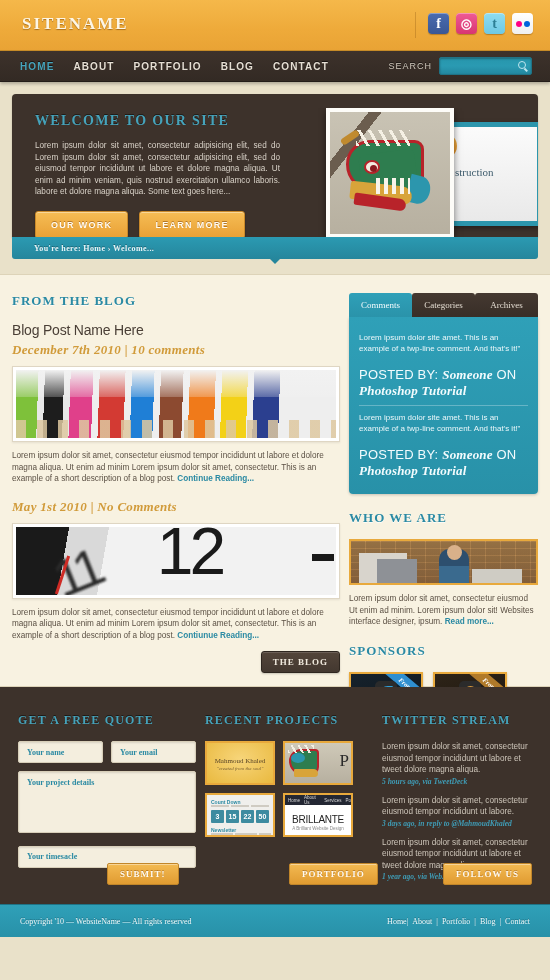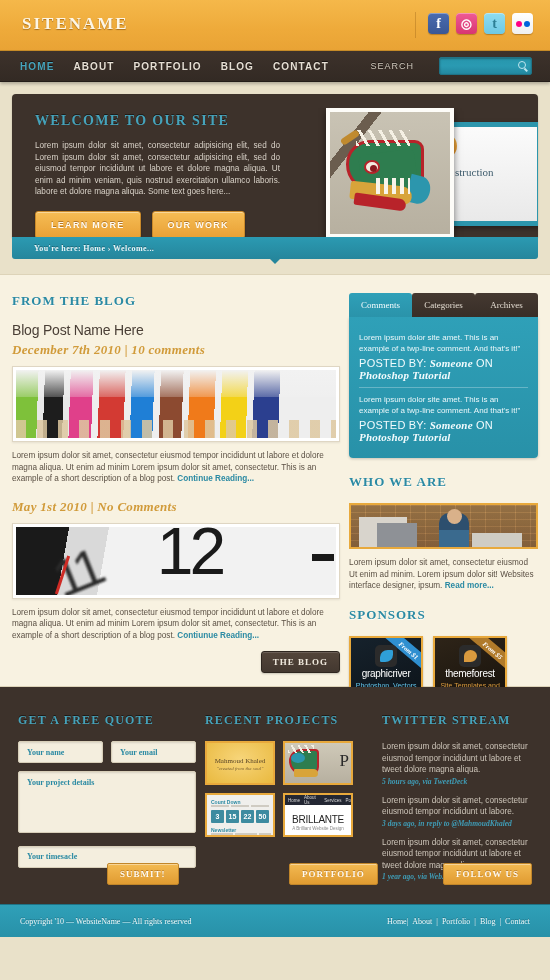--- a/index.html
+++ b/index.html
@@ -62,21 +62,21 @@
     display: flex; align-items: center; gap: 19px;
   }
   .nav-items a {
     font-size: 10px; font-weight: bold; letter-spacing: 1.1px;
     color: #e5ded3; text-decoration: none;
     text-shadow: 0 -1px 0 rgba(0,0,0,.6);
   }
   .nav-items a.active { color: #46a3bb; }
   .search-wrap {
     position: absolute; right: 18px; top: 6px;
-    display: flex; align-items: center; gap: 25px;
+    display: flex; align-items: center; gap: 7px;
   }
   .search-label {
     font-size: 9px; letter-spacing: 1px; color: #cfc7bb;
     text-shadow: 0 -1px 0 rgba(0,0,0,.6);
   }
   .search-box {
     width: 93px; height: 18px; border-radius: 2px;
     background: linear-gradient(#2796ad, #2a9ab2 50%, #2388a0);
     border: 1px solid #1f7386;
     position: relative;
@@ -289,21 +289,21 @@
   }
   .wtab.active { background: linear-gradient(#2fa0b8,#2a93aa); color: #f2fbfd; }
   .comments-box {
     background: linear-gradient(#2fa0b8,#2891a8);
     padding: 9px 10px; border-radius: 0 0 4px 4px;
     box-shadow: 0 1px 3px rgba(0,0,0,.2);
   }
   .cmt { padding: 6px 0; }
   .cmt + .cmt { border-top: 1px solid rgba(255,255,255,.28); }
   .cmt-text { font-size: 8px; line-height: 11px; color: #eaf7fa; }
-  .cmt-by { font-size: 11px; color: #f2fbfd; margin-top: 3px; letter-spacing: .2px; }
+  .cmt-by { font-size: 13px; color: #f2fbfd; margin-top: 13px; letter-spacing: .2px; }
   .cmt-by i { font-family: "Liberation Serif", serif; font-style: italic; font-weight: bold; }
 
   .who-thumb {
     width: 100%; height: 46px; border: 2px solid #e8a93c;
     overflow: hidden; position: relative;
     background: linear-gradient(#b8874f,#9a6f3e);
   }
   .who-thumb .brick {
     position: absolute; inset: 0;
     background:
@@ -490,22 +490,22 @@
     </div>
   </div>
 </div>
 
 <div class="hero-outer">
   <div class="hero">
     <div class="hero-text">
       <div class="hero-title">WELCOME TO OUR SITE</div>
       <div class="hero-body">Lorem ipsum dolor sit amet, consectetur adipisicing elit, sed do Lorem ipsum dolor sit amet, consectetur adipisicing elit, sed do eiusmod tempor incididunt ut labore et dolore magna aliqua. Ut enim ad minim veniam, quis nostrud exercitation ullamco laboris. labore et dolore magna aliqua. Some text goes   here...</div>
       <div class="hero-btns">
+        <button class="btn-orange">OUR WORK</button>
         <button class="btn-orange">LEARN MORE</button>
-        <button class="btn-orange">OUR WORK</button>
       </div>
     </div>
     <div class="hero-slides">
       <div class="slide-b">
         <div class="slide-b-inner">y this sit
 struction</div>
       </div>
       <div class="slide-a">
         <div class="dragon">
           <span class="dr-body"></span>

